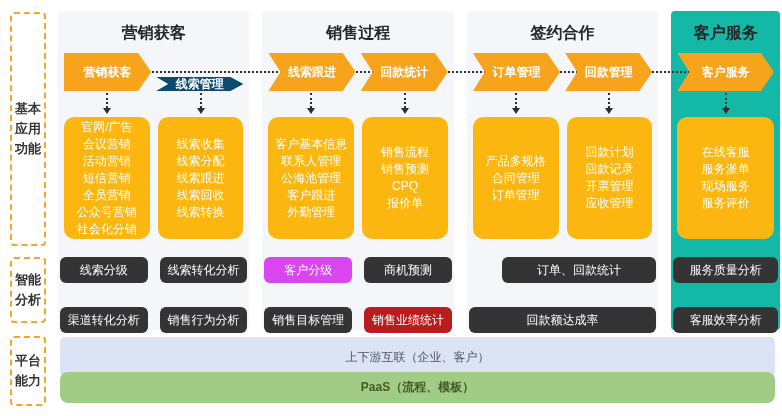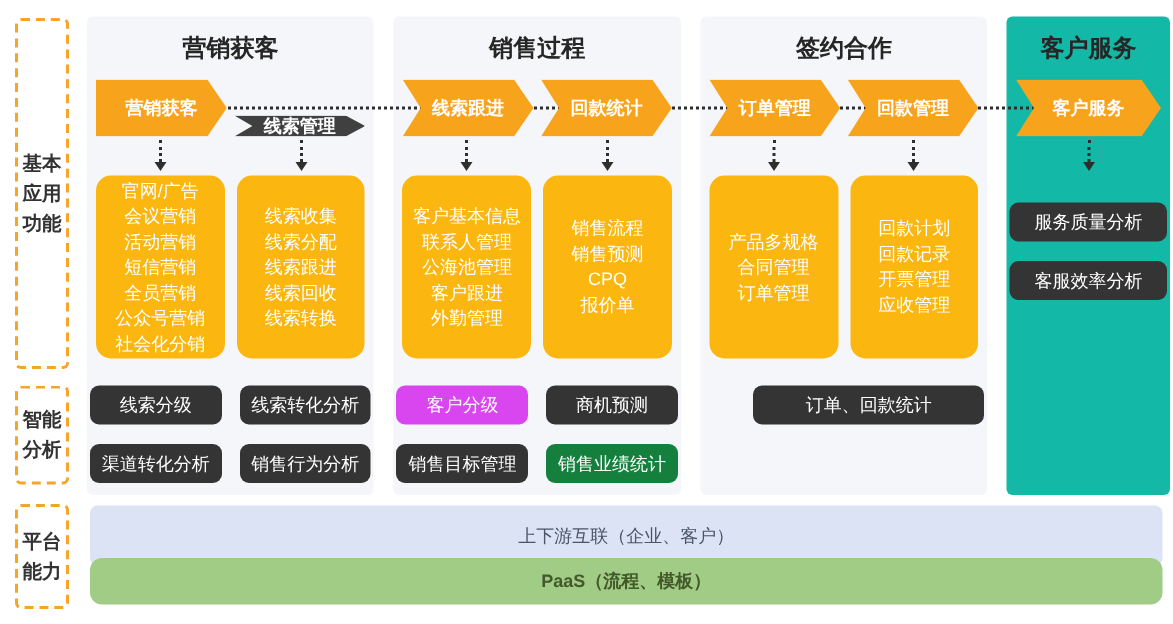--- a/index.html
+++ b/index.html
@@ -32,21 +32,21 @@
   .arrow-cell{flex:1;display:flex;flex-direction:column;align-items:center;justify-content:flex-start;}
   .varrow-stem{width:0;height:15px;border-left:2px dotted #2e2e2e;}
   .varrow-head{width:0;height:0;border:4px solid transparent;border-top:6px solid #2e2e2e;border-bottom:none;}
 
   .boxes-row{margin:0 6px;height:122px;display:flex;gap:8px;}
   .ybox{flex:1;background:#fbb70f;border-radius:10px;color:#fff;font-size:12px;line-height:17px;
         display:flex;align-items:center;justify-content:center;text-align:center;white-space:pre-line;}
 
   .ana-row{display:flex;gap:12px;height:26px;margin:0 2px;}
   .ana-row.first{margin-top:18px;}
-  .ana-row.second{margin-top:13px;}
+  .ana-row.second{margin-top:24px;}
   .dbox{flex:1;background:#343434;border-radius:6px;color:#fff;font-size:12px;
         display:flex;align-items:center;justify-content:center;}
 
   
   .bar{position:absolute;left:60px;width:715px;display:flex;align-items:center;justify-content:center;font-size:12px;}
   .bar-link{top:337px;height:40px;background:#dbe3f5;border-radius:5px;color:#4a5568;}
   .bar-paas{top:372px;height:31px;background:#a1cc86;border-radius:8px;color:#44592a;font-weight:bold;}
 </style>
 </head>
 <body>
@@ -67,21 +67,21 @@
 能力</span>
   </div>
 
   <div class="groups-row">
     <div class="flow-dots"></div>
 
   <section class="group g-wide" style="background: rgb(244, 246, 249);">
         <h2 class="g-title">营销获客</h2>
         <div class="chev-row">
           <div class="chev flat" style="background: rgb(248, 163, 28);">营销获客</div>
-          <div class="chev" style="background: #404040; margin-top: 24px;">线索管理</div>
+          <div class="chev" style="background: #0c4a6e; margin-top: 24px;">线索管理</div>
         </div>
         <div class="arrow-row">
           <div class="arrow-cell">
             <div class="varrow-stem"></div>
             <div class="varrow-head"></div>
           </div>
           <div class="arrow-cell">
             <div class="varrow-stem"></div>
             <div class="varrow-head"></div>
           </div>
@@ -135,21 +135,21 @@
 销售预测
 CPQ
 报价单</div>
         </div>
         <div class="ana-row first">
           <div class="dbox" style="background: #d946ef;">客户分级</div>
           <div class="dbox" style="background: rgb(52, 52, 52); text-align: right;">商机预测</div>
         </div>
         <div class="ana-row second">
           <div class="dbox" style="background: rgb(52, 52, 52);">销售目标管理</div>
-          <div class="dbox" style="background: #15803d;">销售业绩统计</div>
+          <div class="dbox" style="background: #b91c1c;">销售业绩统计</div>
         </div>
       </section>
       <section class="group g-wide" style="background: rgb(244, 246, 249);">
         <h2 class="g-title">签约合作</h2>
         <div class="chev-row">
           <div class="chev" style="background: rgb(248, 163, 28);">订单管理</div>
           <div class="chev" style="background: rgb(248, 163, 28);">回款管理</div>
         </div>
         <div class="arrow-row">
           <div class="arrow-cell">
@@ -166,32 +166,41 @@
 合同管理
 订单管理</div>
           <div class="ybox" style="background: rgb(251, 183, 15);">回款计划
 回款记录
 开票管理
 应收管理</div>
         </div>
         <div class="ana-row first">
           <div class="dbox" style="background: rgb(52, 52, 52); margin-left: 33px;">订单、回款统计</div>
         </div>
+        <div class="ana-row second">
+          <div class="dbox" style="background: rgb(52, 52, 52);">回款额达成率</div>
+        </div>
       </section>
       <section class="group g-narrow" style="background: #14b8a6;">
         <h2 class="g-title">客户服务</h2>
         <div class="chev-row">
           <div class="chev" style="background: rgb(248, 163, 28);">客户服务</div>
         </div>
         <div class="arrow-row">
           <div class="arrow-cell">
             <div class="varrow-stem"></div>
             <div class="varrow-head"></div>
           </div>
         </div>
+        <div class="boxes-row">
+          <div class="ybox" style="background: rgb(251, 183, 15);">在线客服
+服务派单
+现场服务
+服务评价</div>
+        </div>
         <div class="ana-row first">
           <div class="dbox" style="background: rgb(52, 52, 52);">服务质量分析</div>
         </div>
         <div class="ana-row second">
           <div class="dbox" style="background: rgb(52, 52, 52);">客服效率分析</div>
         </div>
       </section>
     </div>
 
   <div class="bar bar-link" style="background: rgb(219, 227, 245);">

